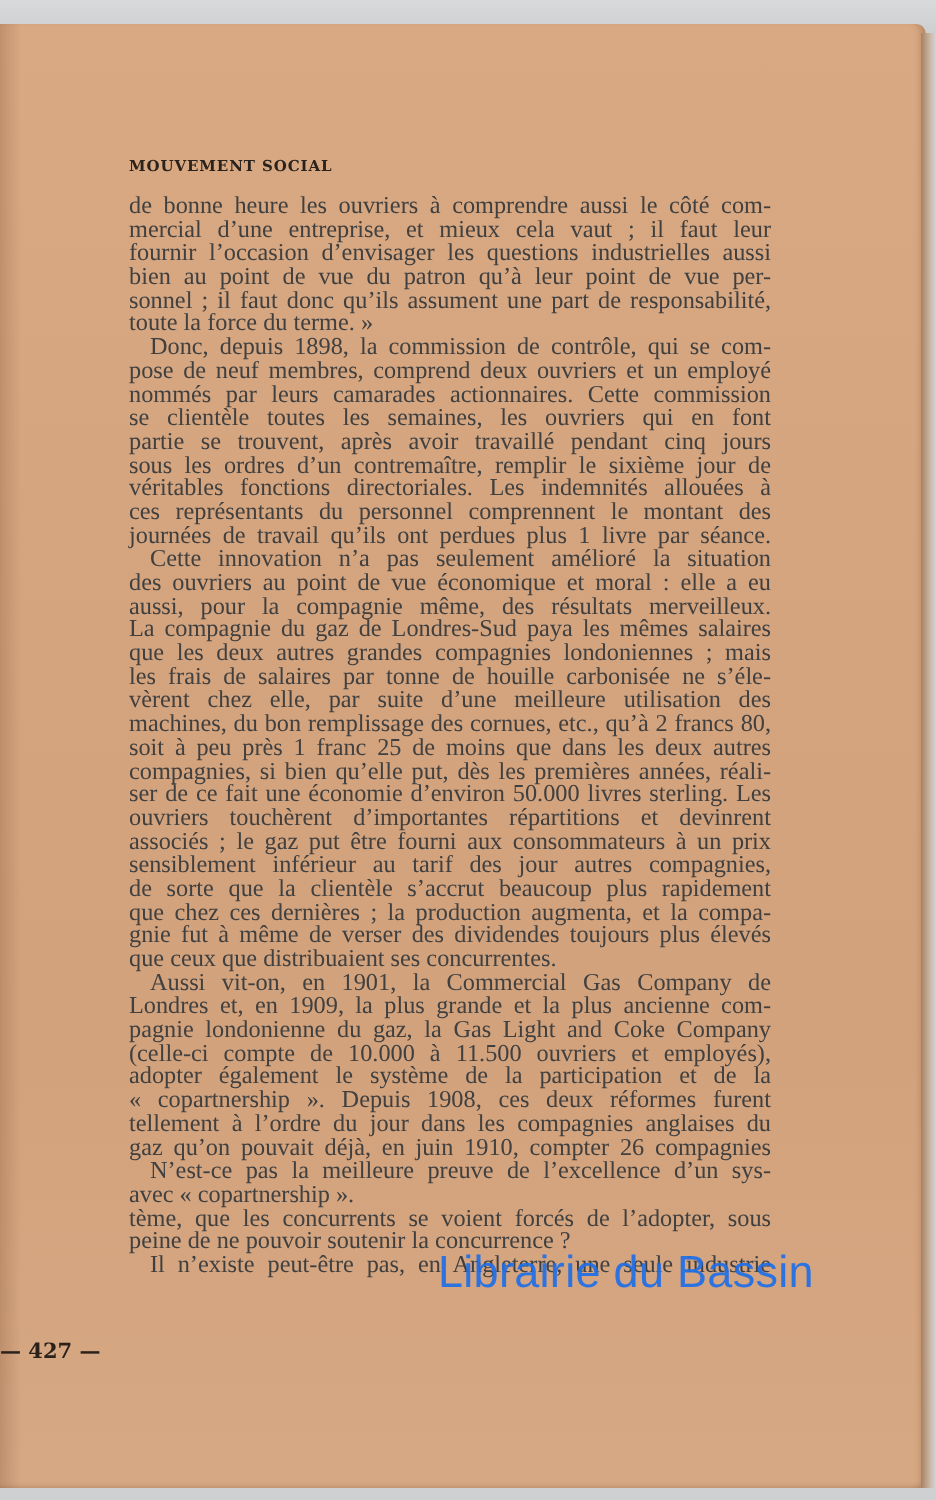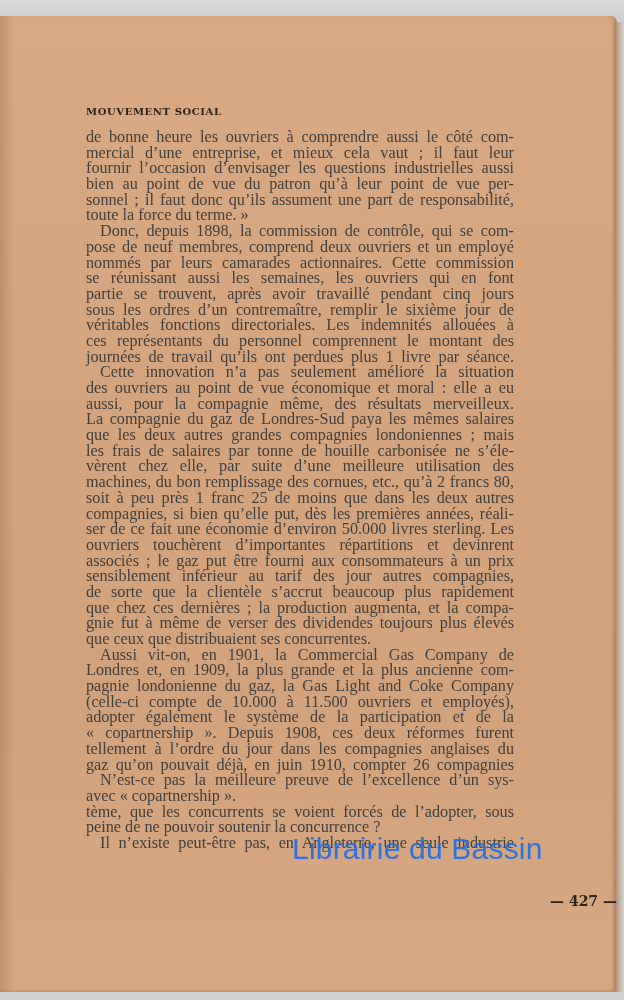--- a/index.html
+++ b/index.html
@@ -31,21 +31,21 @@
     }
     .text {
       position: absolute; left: 86px; top: 130px; width: 428px;
       font-family: "Liberation Serif", serif; font-size: 16.2px; line-height: 15.7px;
       color: #404040;
     }
     .line { display: block; white-space: nowrap; text-align: justify; text-align-last: justify; height: 15.7px; }
     .line.last { text-align-last: left; }
     .line.indent { text-indent: 14px; }
     .folio {
-      position: absolute; left: 0; width: 617px; top: 893px; text-align: right;
+      position: absolute; left: 0; width: 617px; top: 893px; text-align: left;
       font-family: "DejaVu Serif", serif; font-size: 14px; font-weight: bold; color: #2a211b;
     }
     .watermark {
       position: absolute; left: 292px; top: 832px;
       font-family: "Liberation Sans", sans-serif; font-size: 30px; color: #1f6fe8;
       letter-spacing: 0.2px; opacity: 0.92; text-align: center;
     }
   </style>
 </head>
 <body>
@@ -59,21 +59,21 @@
 <div class="text">
   <span class="line">de bonne heure les ouvriers à comprendre aussi le côté com-</span>
   <span class="line">mercial d’une entreprise, et mieux cela vaut ; il faut leur</span>
   <span class="line">fournir l’occasion d’envisager les questions industrielles aussi</span>
   <span class="line">bien au point de vue du patron qu’à leur point de vue per-</span>
   <span class="line">sonnel ; il faut donc qu’ils assument une part de responsabilité,</span>
   <span class="line last">toute la force du terme. »</span>
   <span class="line indent">Donc, depuis 1898, la commission de contrôle, qui se com-</span>
   <span class="line">pose de neuf membres, comprend deux ouvriers et un employé</span>
   <span class="line">nommés par leurs camarades actionnaires. Cette commission</span>
-  <span class="line">se réunissant aussi les semaines, les ouvriers qui en font</span>
+  <span class="line">se clientèle toutes les semaines, les ouvriers qui en font</span>
   <span class="line">partie se trouvent, après avoir travaillé pendant cinq jours</span>
   <span class="line">sous les ordres d’un contremaître, remplir le sixième jour de</span>
   <span class="line">véritables fonctions directoriales. Les indemnités allouées à</span>
   <span class="line">ces représentants du personnel comprennent le montant des</span>
   <span class="line">journées de travail qu’ils ont perdues plus 1 livre par séance.</span>
   <span class="line indent">Cette innovation n’a pas seulement amélioré la situation</span>
   <span class="line">des ouvriers au point de vue économique et moral : elle a eu</span>
   <span class="line">aussi, pour la compagnie même, des résultats merveilleux.</span>
   <span class="line">La compagnie du gaz de Londres-Sud paya les mêmes salaires</span>
   <span class="line">que les deux autres grandes compagnies londoniennes ; mais</span>

